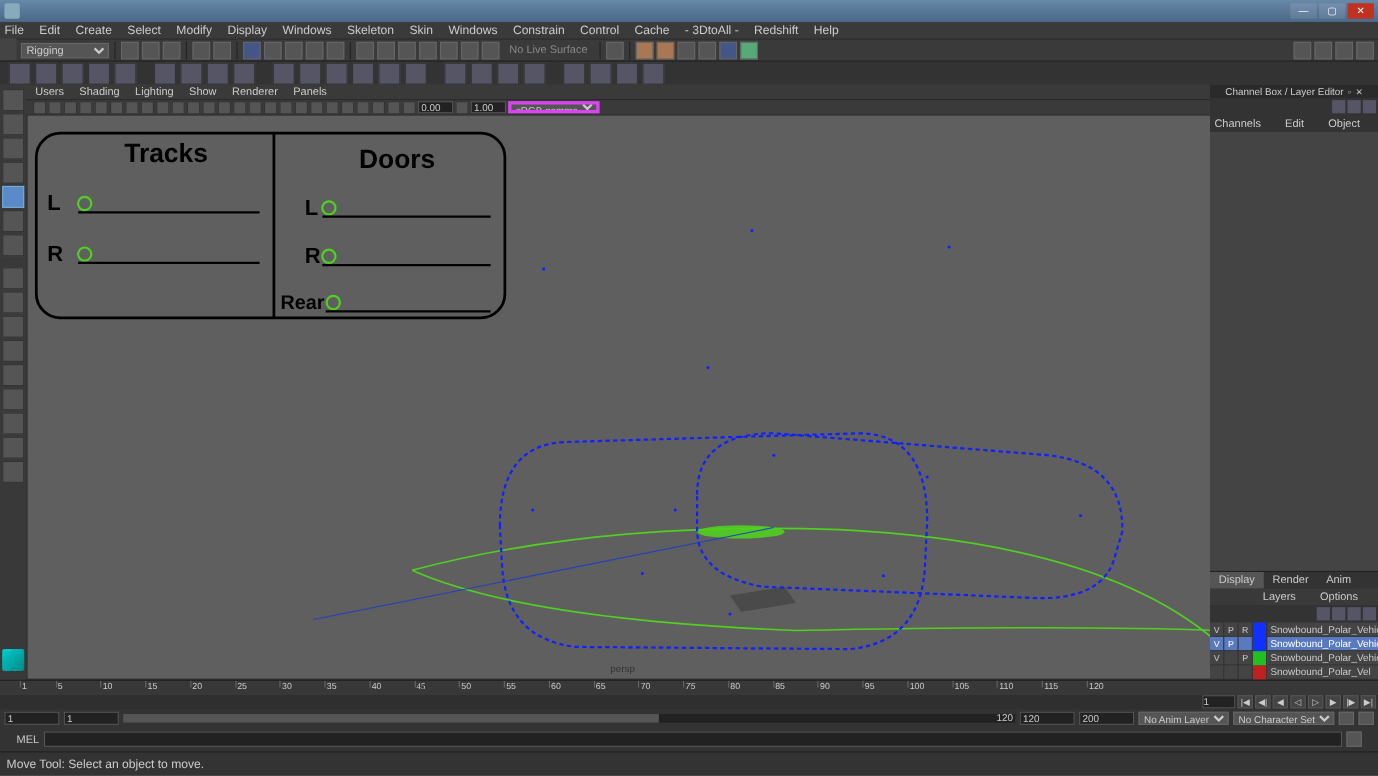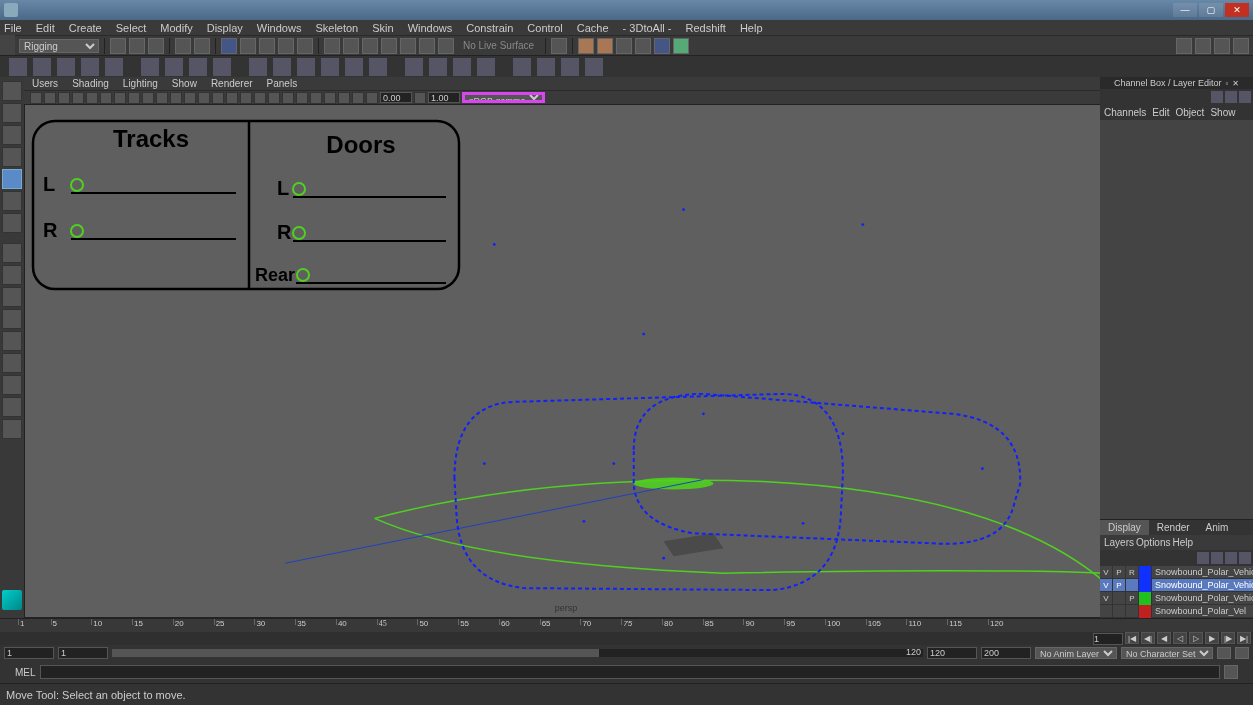--- a/index.html
+++ b/index.html
@@ -51,28 +51,28 @@
 #viewport .persp { position:absolute; left:50%; bottom:4px; transform:translateX(-50%); font-size:9px; color:#333; }
 #viewport .axis { position:absolute; left:18px; bottom:16px; font-size:9px; }
 
 
 #hud { position:absolute; left:6px; top:8px; width:430px; height:178px; }
 #hud svg { width:100%; height:100%; }
 
 
 #rightpanel { position:absolute; right:0; top:77px; width:153px; bottom:87px; background:#393939; display:flex; flex-direction:column; }
 #rightpanel .title { background:#2a2a2a; font-size:9px; text-align:center; padding:1px; display:flex; justify-content:center; align-items:center; gap:4px; }
-#rightpanel .topmenu { display:flex; gap:6px; padding:2px 4px; font-size:10px; background:#333; }
+#rightpanel .topmenu { display:flex; gap:22px; padding:2px 4px; font-size:10px; background:#333; }
 #rightpanel .chbox { flex:1; background:#444; border-bottom:1px solid #222; }
 #rightpanel .toolicons { display:flex; justify-content:flex-end; gap:2px; padding:2px; background:#333; }
 #rightpanel .toolicons .i { width:12px; height:12px; background:#556; }
 #rightpanel .tabs { display:flex; background:#333; }
 #rightpanel .tab { padding:2px 8px; font-size:10px; background:#333; }
 #rightpanel .tab.active { background:#555; }
-#rightpanel .layermenu { display:flex; gap:2px; padding:2px 4px; font-size:10px; background:#3a3a3a; }
+#rightpanel .layermenu { display:flex; gap:22px; padding:2px 4px; font-size:10px; background:#3a3a3a;margin-left:44px; }
 #rightpanel .layericons { display:flex; justify-content:flex-end; gap:2px; padding:2px; background:#333; }
 #rightpanel .layericons .i { width:12px; height:12px; background:#556; }
 #rightpanel .layers { flex:0 0 auto; }
 .layer-row { display:flex; align-items:center; height:13px; background:#444; font-size:9px; border-bottom:1px solid #333; }
 .layer-row .cell { width:13px; height:13px; border-right:1px solid #333; display:flex; align-items:center; justify-content:center; font-size:8px; }
 .layer-row .swatch { width:13px; height:13px; border-right:1px solid #333; }
 .layer-row .name { flex:1; padding:0 3px; white-space:nowrap; overflow:hidden; }
 .layer-row.sel { background:#5a7ac0; color:#fff; }
 
 

